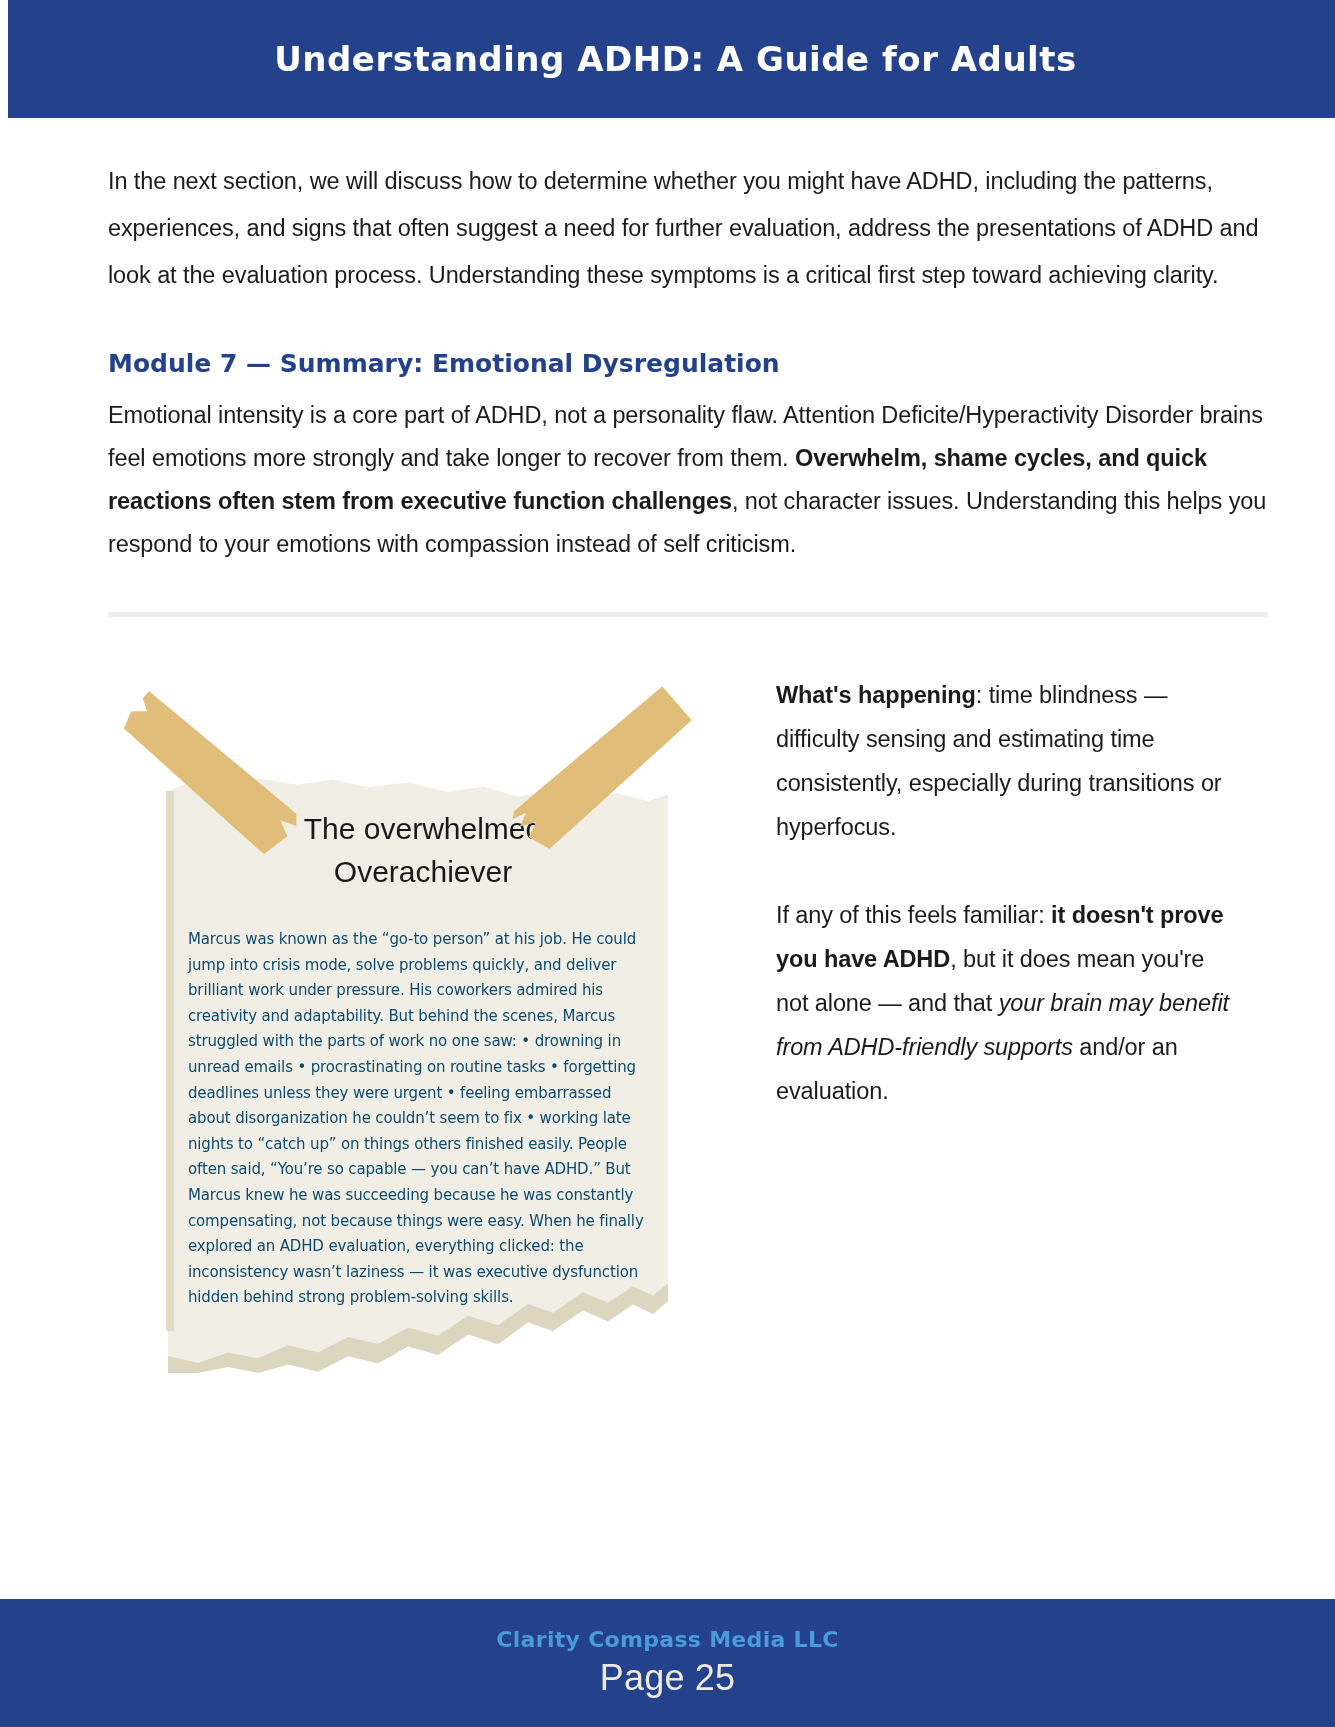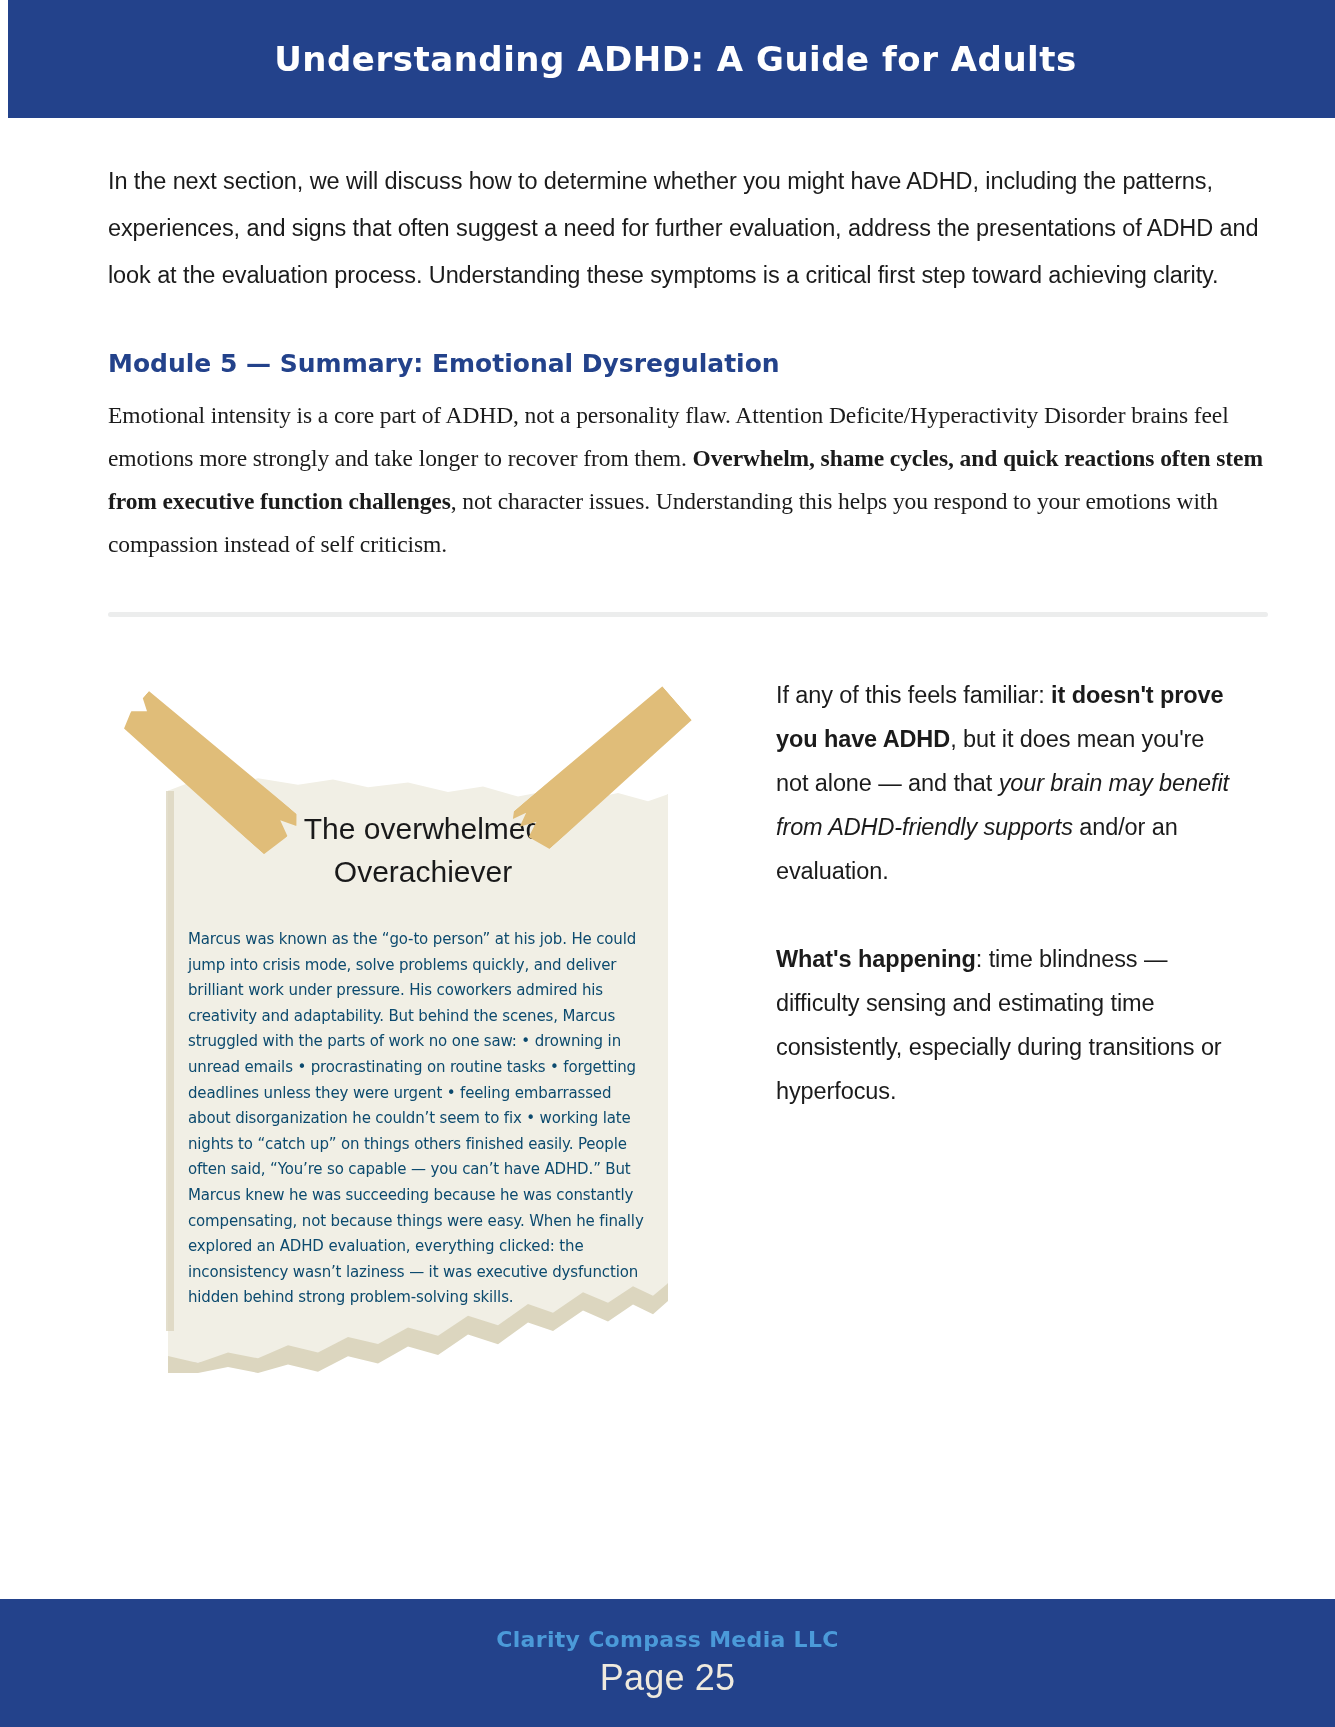--- a/index.html
+++ b/index.html
@@ -32,21 +32,21 @@
     padding:40px 78px 0 108px;
   }
 
   .para {
     font-size:23.5px;
     color:#1b1b1b;
     line-height:47px;
     letter-spacing:-0.1px;
     width:1160px;
   }
-  .para.tight { line-height:43px;font-family:Liberation Serif, serif; }
+  .para.tight { line-height:43px; }
 
   .module-heading {
     margin-top:50px;
     margin-bottom:16px;
     color:#23428b;
     font-family:"DejaVu Sans", sans-serif;
     font-size:25px;
     font-weight:bold;
     letter-spacing:0px;
   }
@@ -177,21 +177,21 @@
 <div class="page">
 
   <div class="header">
     <div class="header-title">Understanding ADHD: A Guide for Adults</div>
   </div>
 
   <div class="content">
 
     <p class="para">In the next section, we will discuss how to determine whether you might have ADHD, including the patterns, experiences, and signs that often suggest a need for further evaluation, address the presentations of ADHD and look at the evaluation process. Understanding these symptoms is a critical first step toward achieving clarity.</p>
 
-    <h2 class="module-heading">Module 5 — Summary: Emotional Dysregulation</h2>
+    <h2 class="module-heading">Module 7 — Summary: Emotional Dysregulation</h2>
 
     <p class="para tight"><span>Emotional intensity is a core part of ADHD, not a personality flaw. Attention Deficite/Hyperactivity Disorder brains feel emotions more strongly and take longer to recover from them. </span><span class="bold">Overwhelm, shame cycles, and quick reactions often stem from executive function challenges</span><span>, not character issues. Understanding this helps you respond to your emotions with compassion instead of self criticism.</span></p>
 
     <div class="divider"></div>
 
     <div class="columns">
 
       <div class="col-left">
         <div class="card-wrap">
           <div class="tape left"></div>
@@ -200,23 +200,23 @@
           <div class="paper"></div>
           <div class="paper-edge-left"></div>
           <div class="card-inner">
             <div class="card-title">The overwhelmed Overachiever</div>
             <div class="card-body">Marcus was known as the “go-to person” at his job. He could jump into crisis mode, solve problems quickly, and deliver brilliant work under pressure. His coworkers admired his creativity and adaptability. But behind the scenes, Marcus struggled with the parts of work no one saw: • drowning in unread emails • procrastinating on routine tasks • forgetting deadlines unless they were urgent • feeling embarrassed about disorganization he couldn’t seem to fix • working late nights to “catch up” on things others finished easily. People often said, “You’re so capable — you can’t have ADHD.” But Marcus knew he was succeeding because he was constantly compensating, not because things were easy. When he finally explored an ADHD evaluation, everything clicked: the inconsistency wasn’t laziness — it was executive dysfunction hidden behind strong problem-solving skills.</div>
           </div>
         </div>
       </div>
 
       <div class="col-right">
+        <p class="rpara"><span class="bold">What's happening</span><span>: time blindness — difficulty sensing and estimating time consistently, especially during transitions or hyperfocus.</span></p>
+
         <p class="rpara"><span>If any of this feels familiar: </span><span class="bold">it doesn't prove you have ADHD</span><span>, but it does mean you're not alone — and that </span><span class="ital">your brain may benefit from ADHD-friendly supports</span><span> and/or an evaluation.</span></p>
-
-        <p class="rpara"><span class="bold">What's happening</span><span>: time blindness — difficulty sensing and estimating time consistently, especially during transitions or hyperfocus.</span></p>
       </div>
 
     </div>
   </div>
 
   <div class="footer">
     <div class="footer-brand">Clarity Compass Media LLC</div>
     <div class="footer-page">Page 25</div>
   </div>
 

